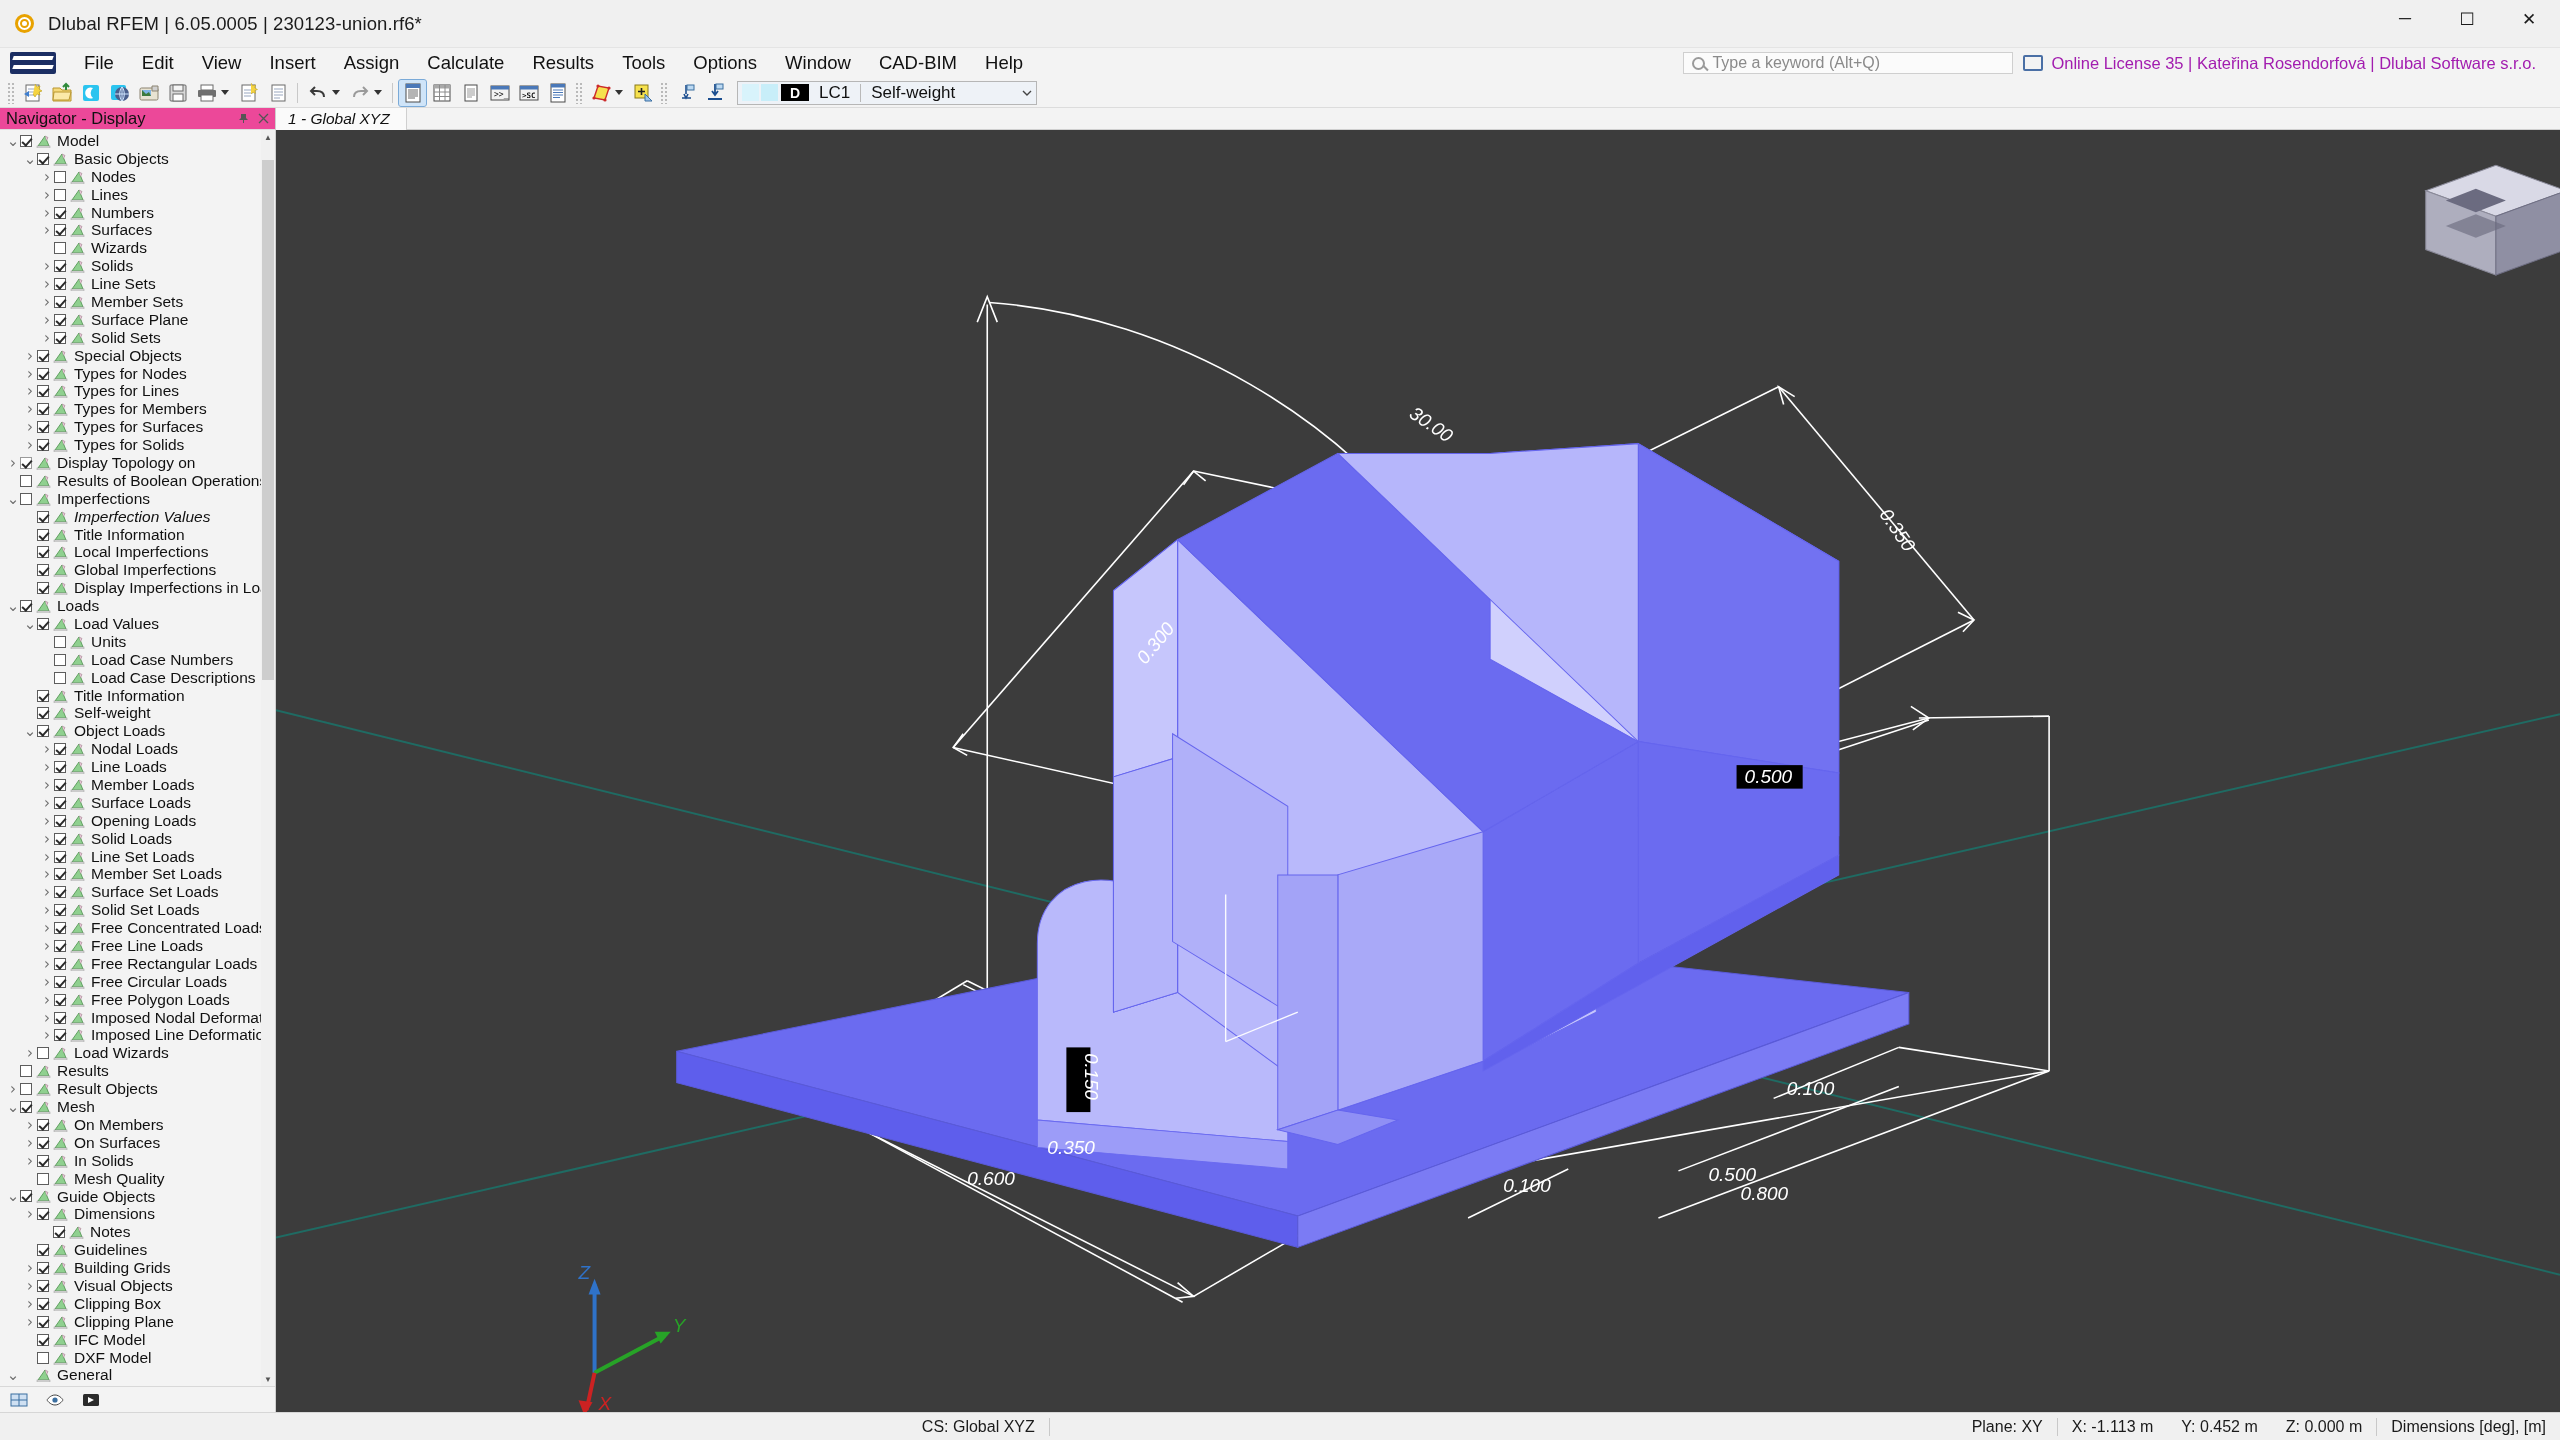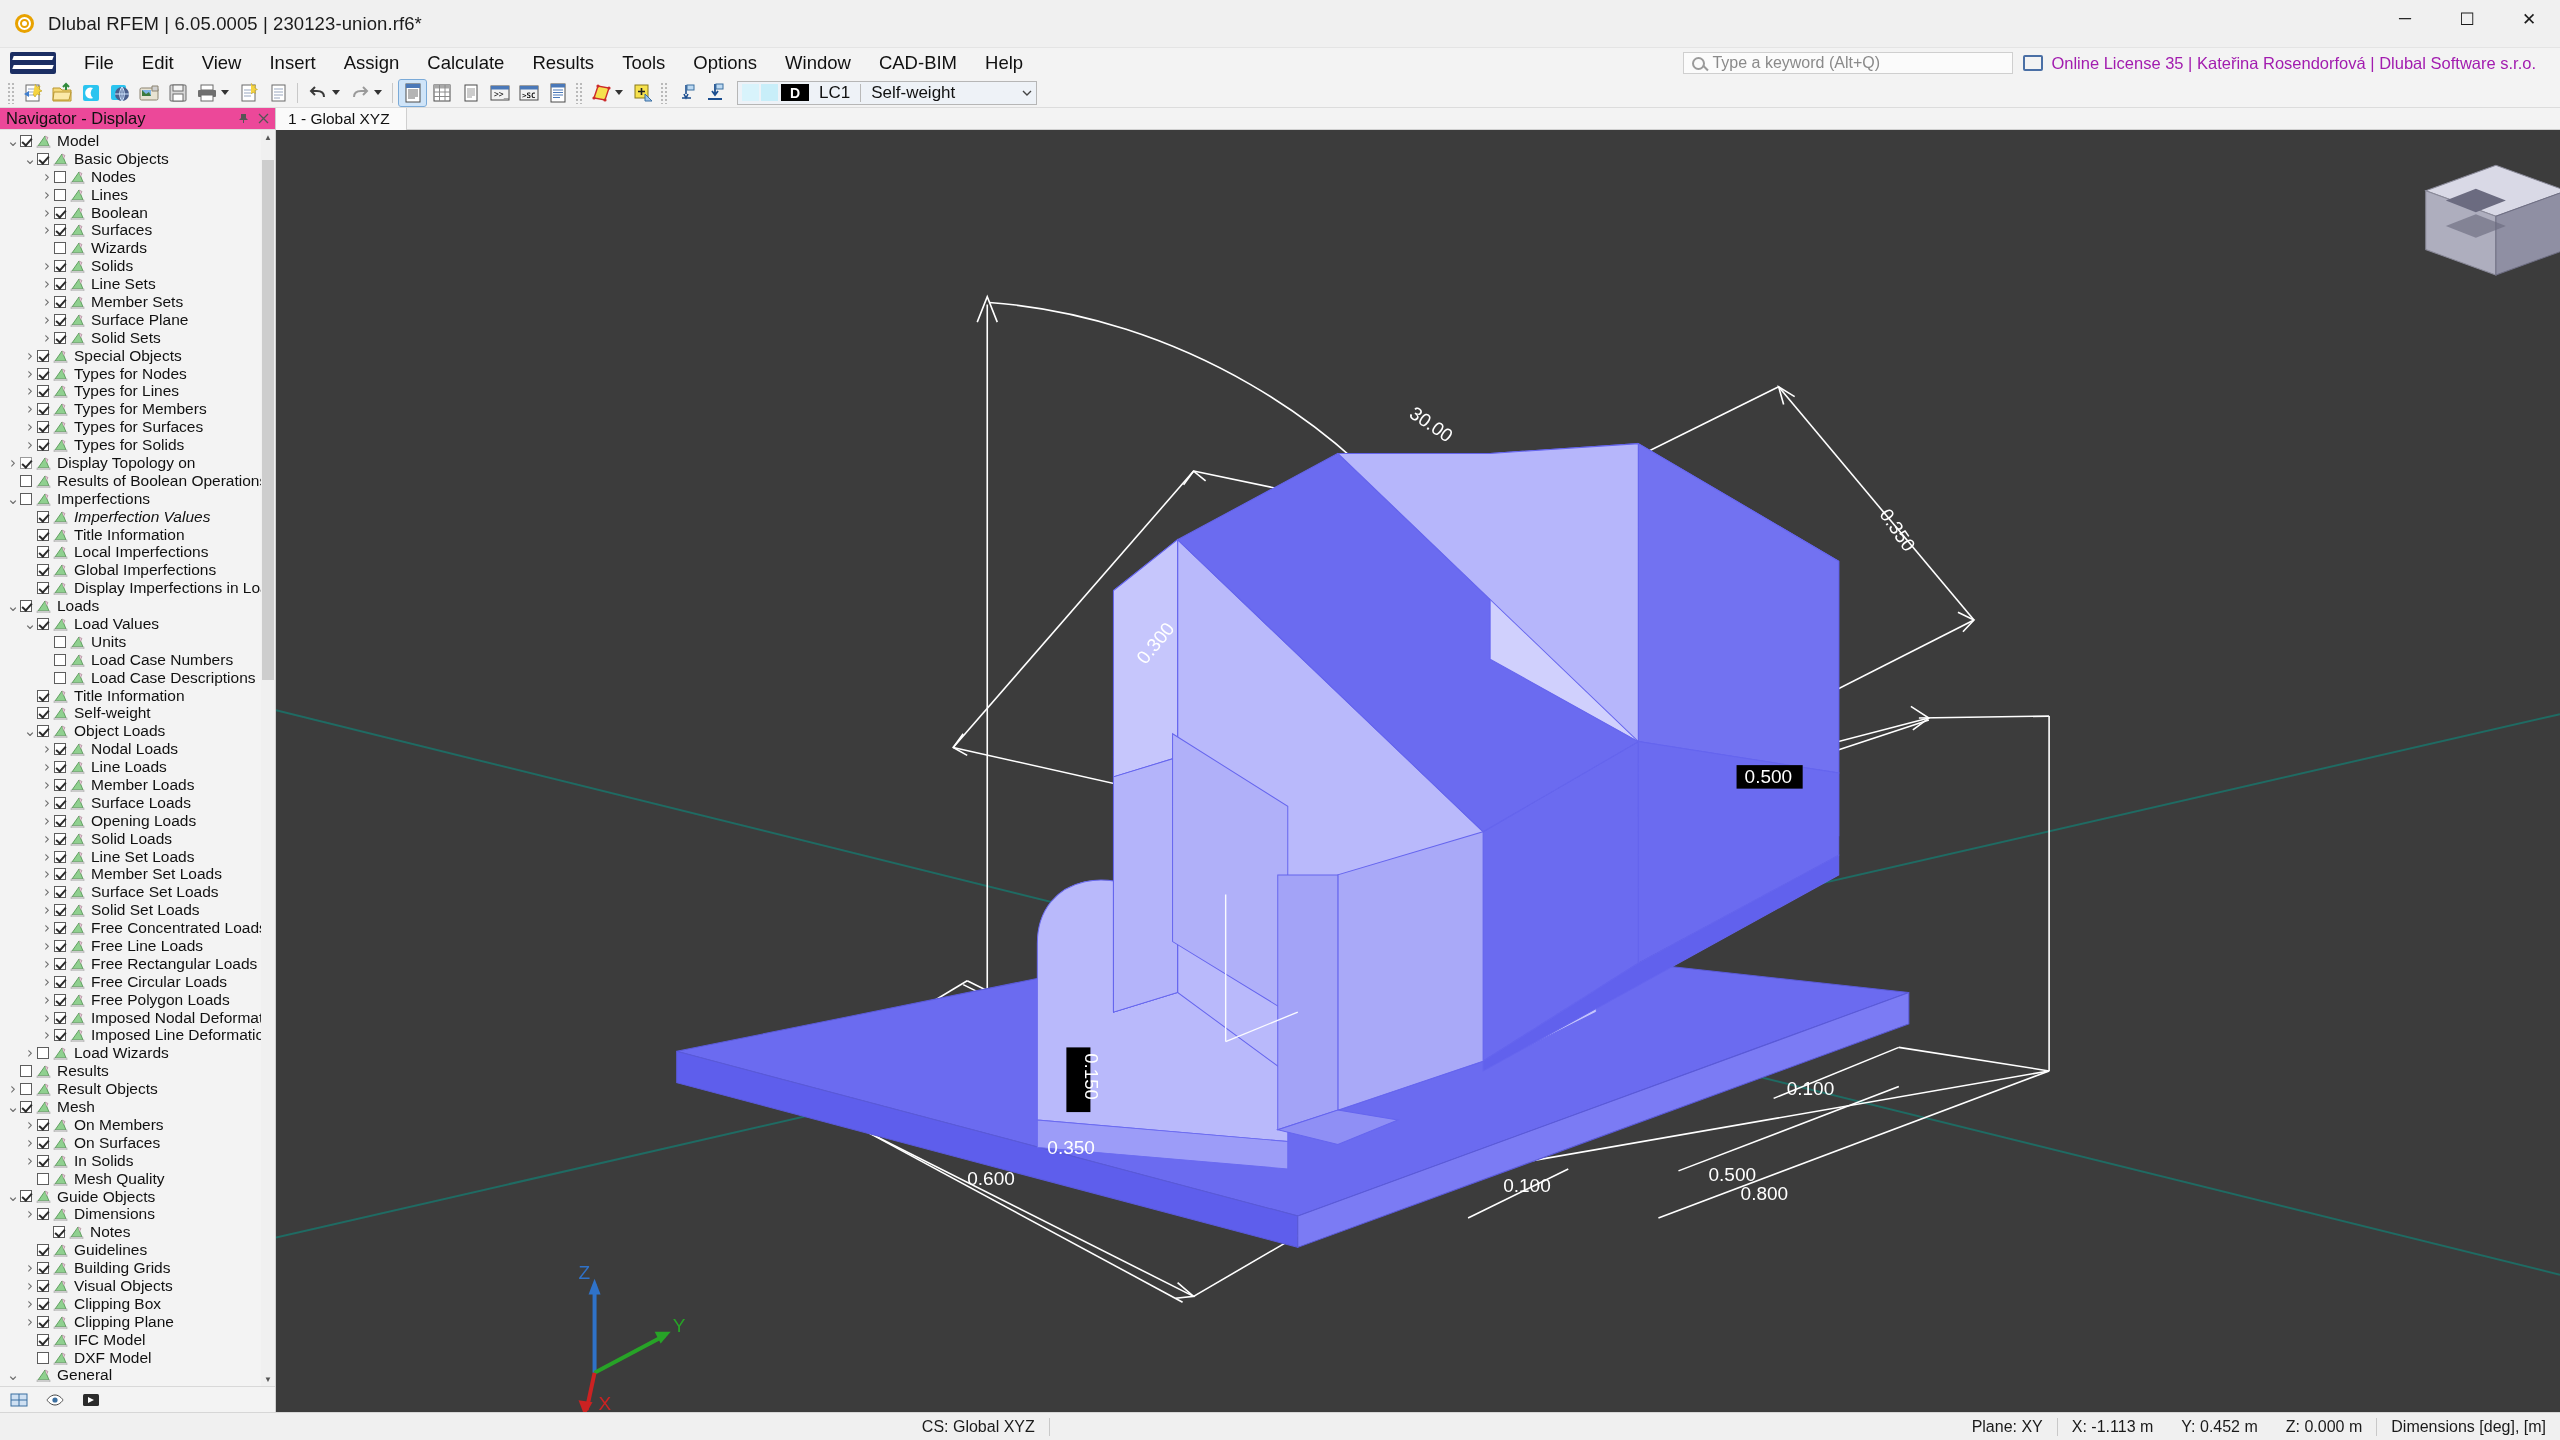--- a/index.html
+++ b/index.html
@@ -171,21 +171,21 @@
   }
   .nav-scroll .thumb {
     position: absolute; left: 1px; width: 12px; top: 30px; height: 520px; background: #cdcdcd;
   }
   .nav-scroll .ar {
     position:absolute; left:0; width:14px; height:14px; display:flex;
     align-items:center; justify-content:center; font-size:8px; color:#555; background:#f0f0f0;
   }
 
   
-  .view-wrap { flex: 1; display: flex; flex-direction: column; min-width: 0; }
+  .view-wrap { flex: 1; display: flex; flex-direction: column; min-width: 0; font-style: italic; }
   .view-tabbar {
     height: 22px; background: #f3f3f3; display: flex; align-items: center; flex: none;
     border-bottom: 1px solid #cfcfcf;
   }
   .view-tab {
     height: 22px; display: flex; align-items: center; padding: 0 16px 0 12px;
     font-size: 15.5px; color: #111; background: #fafafa; border-right: 1px solid #cfcfcf;
   }
   .viewport {
     flex: 1; position: relative; background: #3c3c3c; overflow: hidden;
@@ -478,21 +478,21 @@
               <span>Lines</span>
             </div>
             <div class="row" style="padding-left: 40px;">
               <span class="exp" style="font-size: 15px;">›</span>
               <span class="cb on"></span>
               <span class="titem"><svg width="16" height="13" viewBox="0 0 16 13">
       <polygon points="2,11 9,1 13,11" fill="#8fd08f" stroke="#4b8f4b" stroke-width=".8"></polygon>
       <path d="M9,1 l3,1.5 -1.5,3" fill="#e8c8d8" stroke="#a07a8a" stroke-width=".6"></path>
       <rect x="1" y="11" width="13" height="2" fill="#dcdcdc" stroke="#9a9a9a" stroke-width=".5"></rect>
     </svg></span>
-              <span>Boolean</span>
+              <span>Numbers</span>
             </div>
             <div class="row" style="padding-left: 40px;">
               <span class="exp" style="font-size: 15px;">›</span>
               <span class="cb on"></span>
               <span class="titem"><svg width="16" height="13" viewBox="0 0 16 13">
       <polygon points="2,11 9,1 13,11" fill="#8fd08f" stroke="#4b8f4b" stroke-width=".8"></polygon>
       <path d="M9,1 l3,1.5 -1.5,3" fill="#e8c8d8" stroke="#a07a8a" stroke-width=".6"></path>
       <rect x="1" y="11" width="13" height="2" fill="#dcdcdc" stroke="#9a9a9a" stroke-width=".5"></rect>
     </svg></span>
               <span>Surfaces</span>

